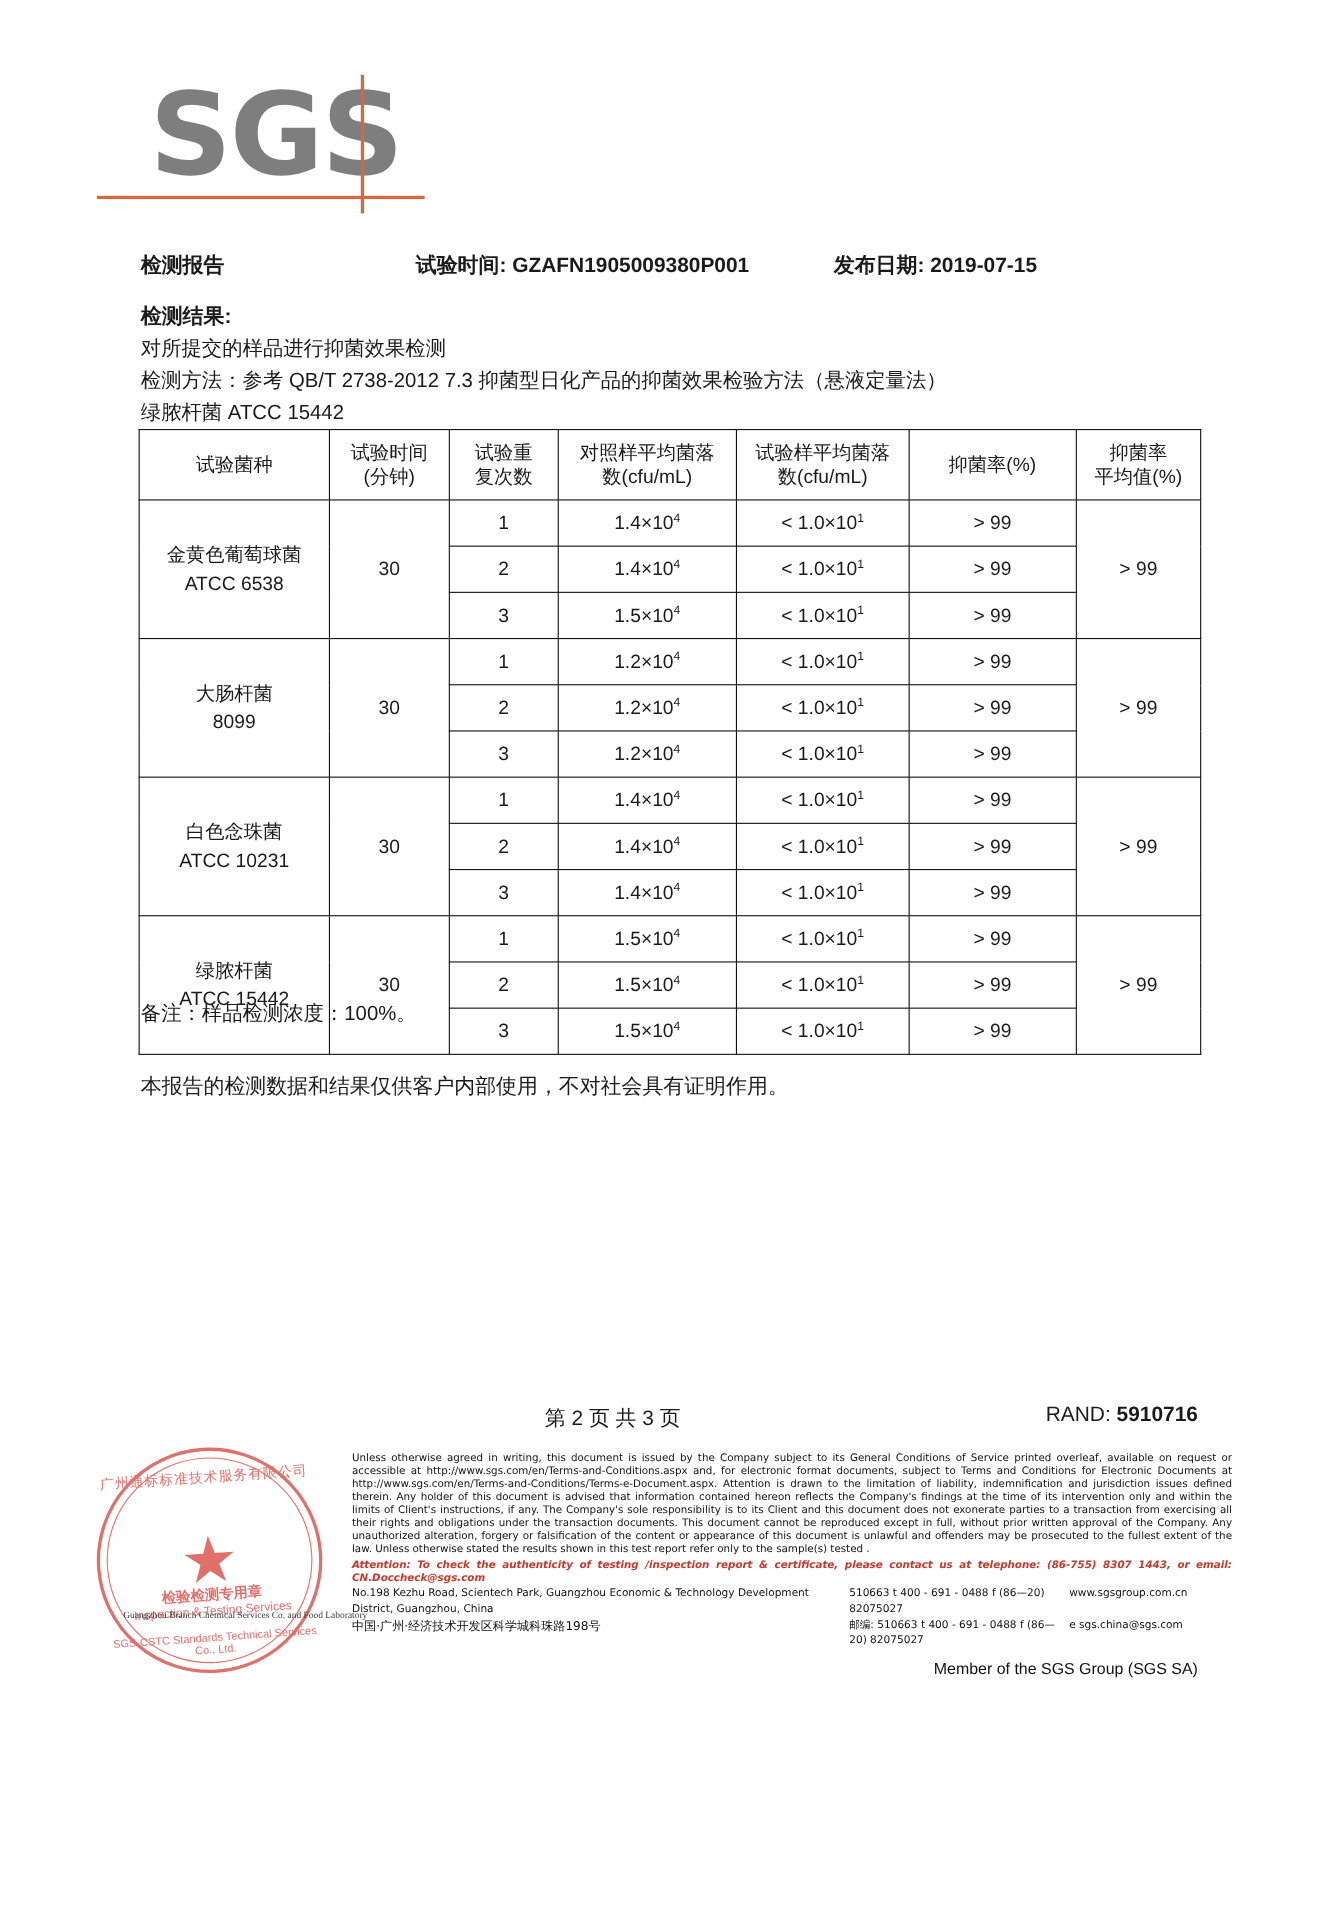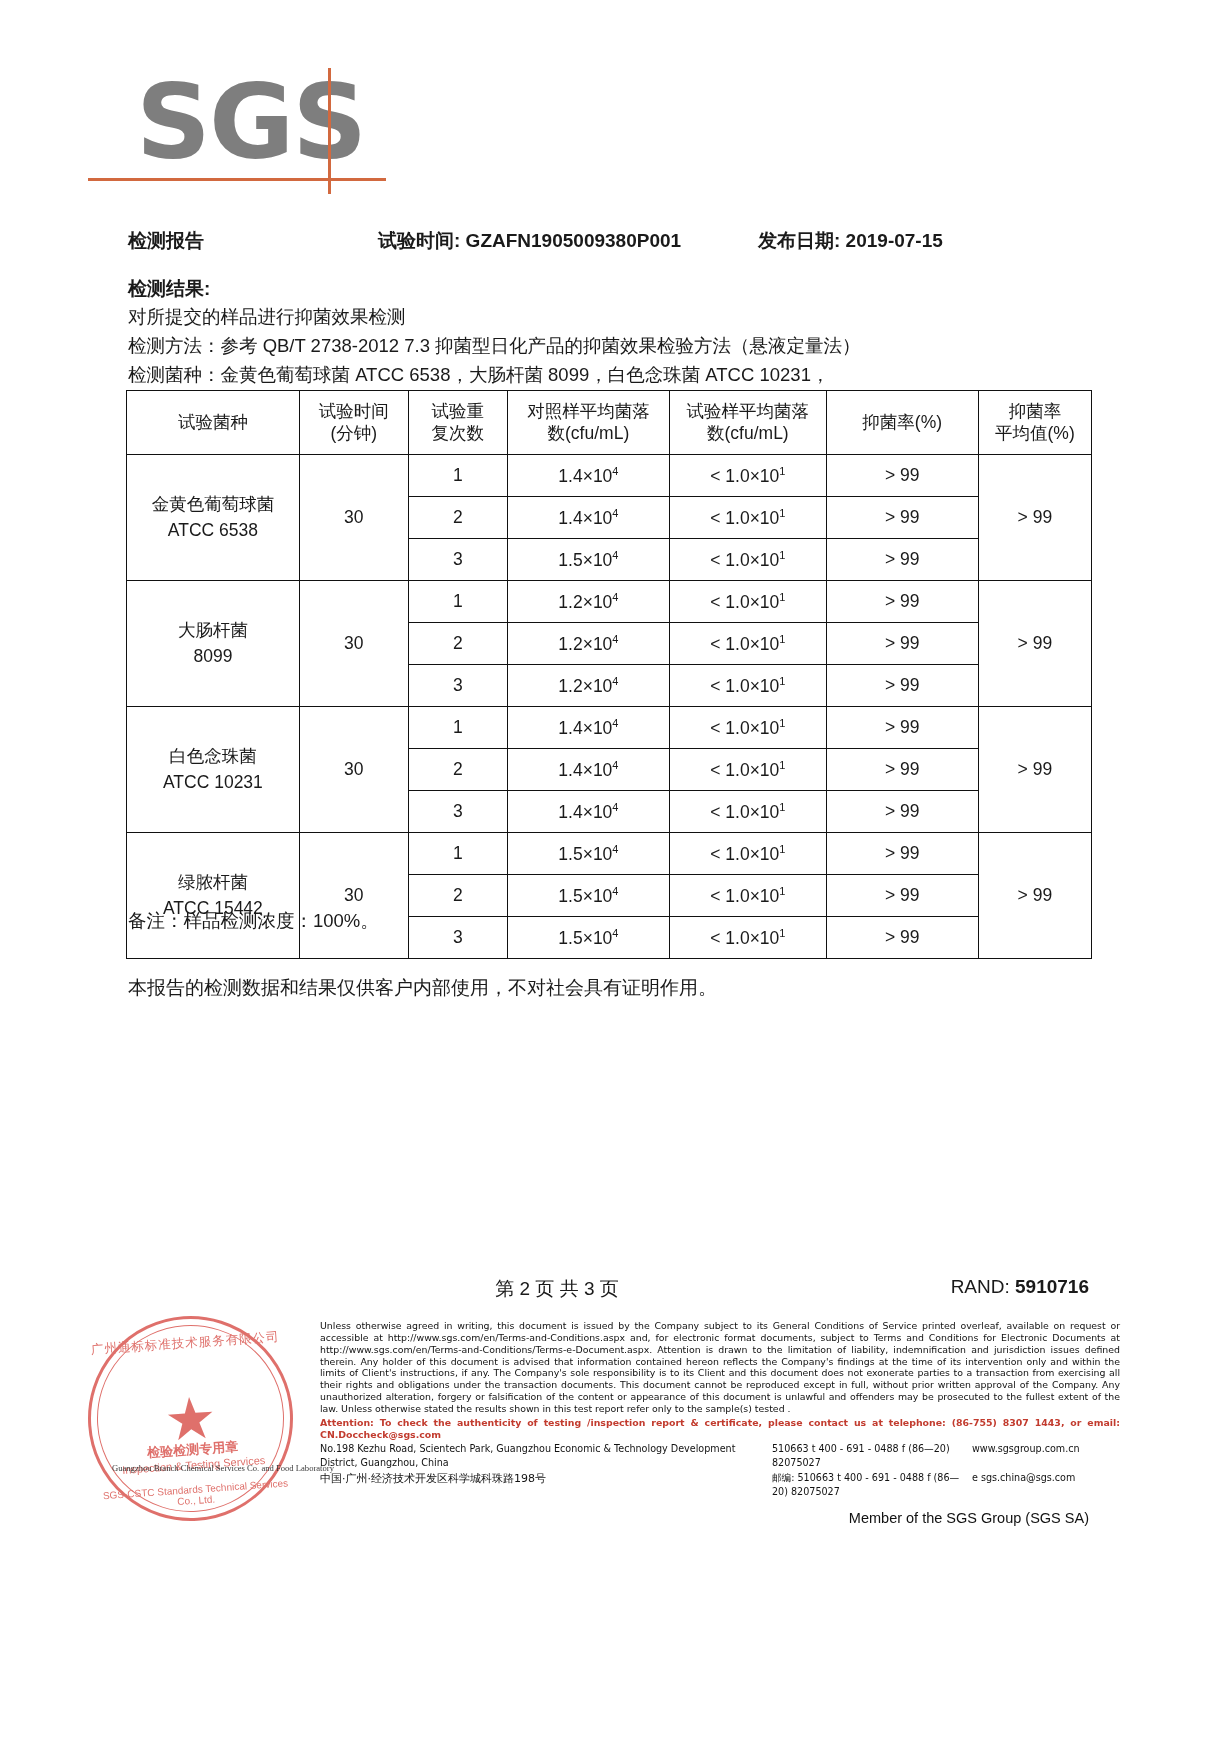--- a/index.html
+++ b/index.html
@@ -93,21 +93,21 @@
     position: absolute; left: 0; right: 0; bottom: 12px; text-align: center;
     font-size: 10px; color: #d33a33;
   }
 
   
   .legal {
     position: absolute; left: 320px; top: 1320px; width: 800px;
     font-size: 9.4px; line-height: 1.26; color: #111;
     font-family: "DejaVu Sans", sans-serif; text-align: justify;
   }
-  .legal .attn { color: #c23b2e; font-weight: 700; margin-top: 2px; }
+  .legal .attn { color: #c23b2e; font-weight: 700; margin-top: 2px; font-style: italic; }
 
   .addr {
     position: absolute; left: 320px; top: 1442px; width: 800px;
     font-size: 9.6px; line-height: 1.5; color: #111;
     font-family: "DejaVu Sans", sans-serif;
   }
   .addr .row { display: flex; }
   .addr .a-left { width: 452px; }
   .addr .a-mid { width: 200px; }
   .addr .a-right { width: 148px; text-align: left; }
@@ -145,21 +145,20 @@
     <div class="hdr-date">
       <span class="hdr-label">发布日期:</span>
       <span class="hdr-val">2019-07-15</span>
     </div>
   </div>
 
   <div class="intro">
     <p class="strong">检测结果:</p>
     <p>对所提交的样品进行抑菌效果检测</p>
     <p>检测方法：参考 QB/T 2738-2012 7.3 抑菌型日化产品的抑菌效果检验方法（悬液定量法）</p>
-    <p>检测菌种：金黄色葡萄球菌 ATCC 6538，大肠杆菌 8099，白色念珠菌 ATCC 10231，</p>
     <p>绿脓杆菌 ATCC 15442</p>
   </div>
 
   <div class="tbl-wrap">
     <table class="report">
       <colgroup>
         <col class="c1">
           <col class="c2">
           <col class="c3">
           <col class="c4">

